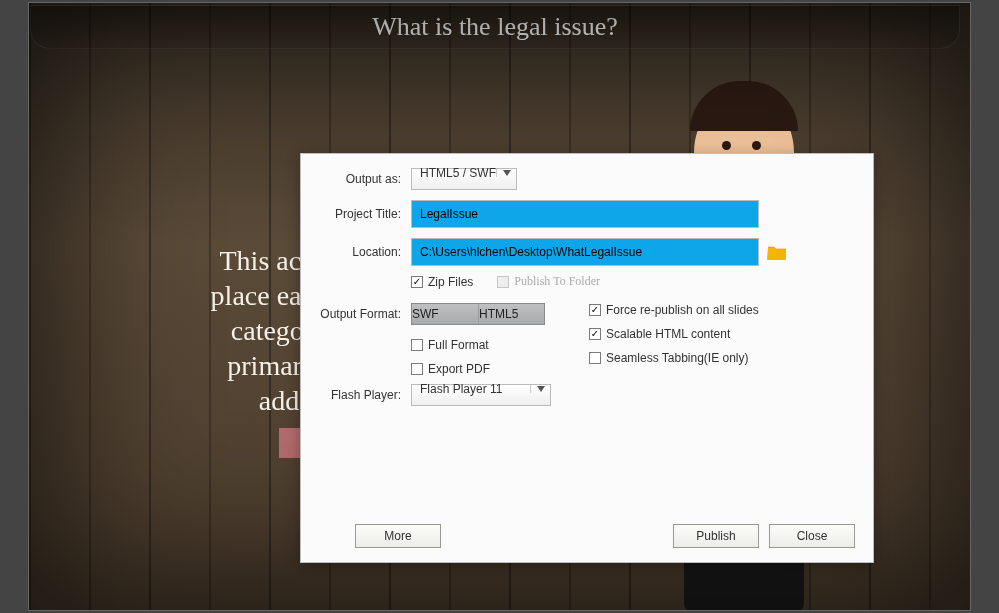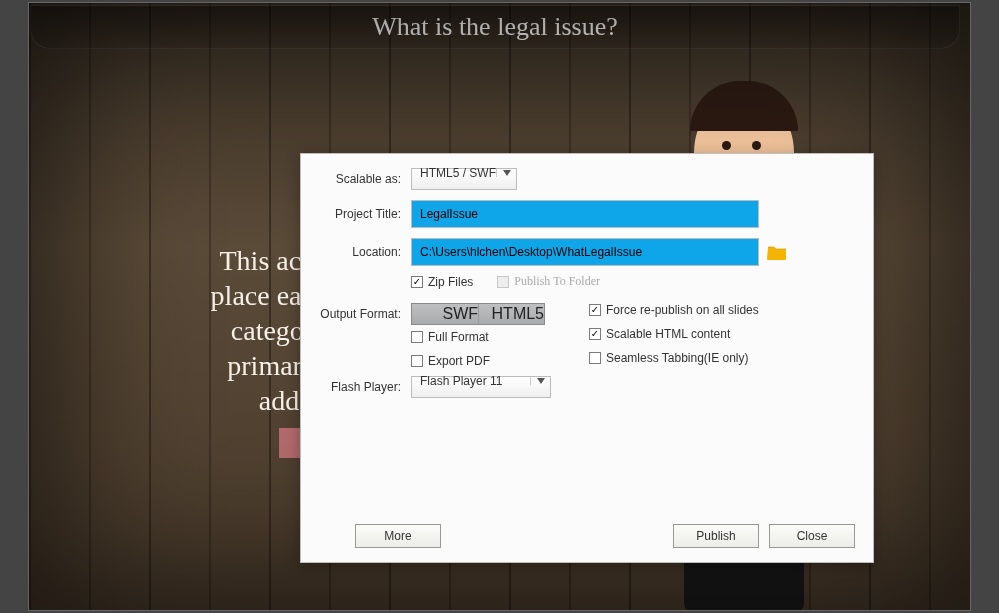--- a/index.html
+++ b/index.html
@@ -215,23 +215,23 @@
   .chk.disabled .box { border-color:#c7c7c7; background:#eee; }
 
   .seg {
     display: inline-flex;
     height: 22px;
     border: 1px solid #8a8a8a;
     overflow: hidden;
   }
   .seg .opt {
     width: 66px;
-    text-align: right;
+    text-align: left;
     line-height: 20px;
-    font-size: 16px;
+    font-size: 12px;
     background: linear-gradient(#eee,#ddd);
     cursor: pointer;
   }
   .seg .opt.selected {
     background: linear-gradient(#bfc0c2,#a9aaac);
     color: #222;
   }
   .seg .opt + .opt { border-left: 1px solid #9c9c9c; }
 
   .two-col {
@@ -284,21 +284,21 @@
     <div class="char-eye r"></div>
     <div class="char-mouth"></div>
   </div>
 </div>
 
 <div class="dialog">
 
   <div class="dialog-body">
 
     <div class="row">
-      <div class="label">Scalable as:</div>
+      <div class="label">Output as:</div>
       <div class="combo">
         <span>HTML5 / SWF</span>
         <span style="flex:1"></span>
         <span class="arrow">
           <svg viewBox="0 0 8 6">
               <path d="M0 0 L8 0 L4 6 Z" fill="#555"></path>
             </svg>
         </span>
       </div>
     </div>
@@ -325,21 +325,21 @@
         <span>Zip Files</span>
       </label>
       <label class="chk disabled">
         <span class="box"></span>
         <span>Publish To Folder</span>
       </label>
     </div>
 
     <div class="two-col">
       <div class="left-col">
-        <div class="row" style="margin-bottom:5px;">
+        <div class="row" style="margin-bottom:13px;">
           <div class="label">Output Format:</div>
           <div class="seg">
             <div class="opt selected">SWF</div>
             <div class="opt selected">HTML5</div>
           </div>
         </div>
         <div class="stack">
           <label class="chk">
             <span class="box"></span>
             <span>Full Format</span>

